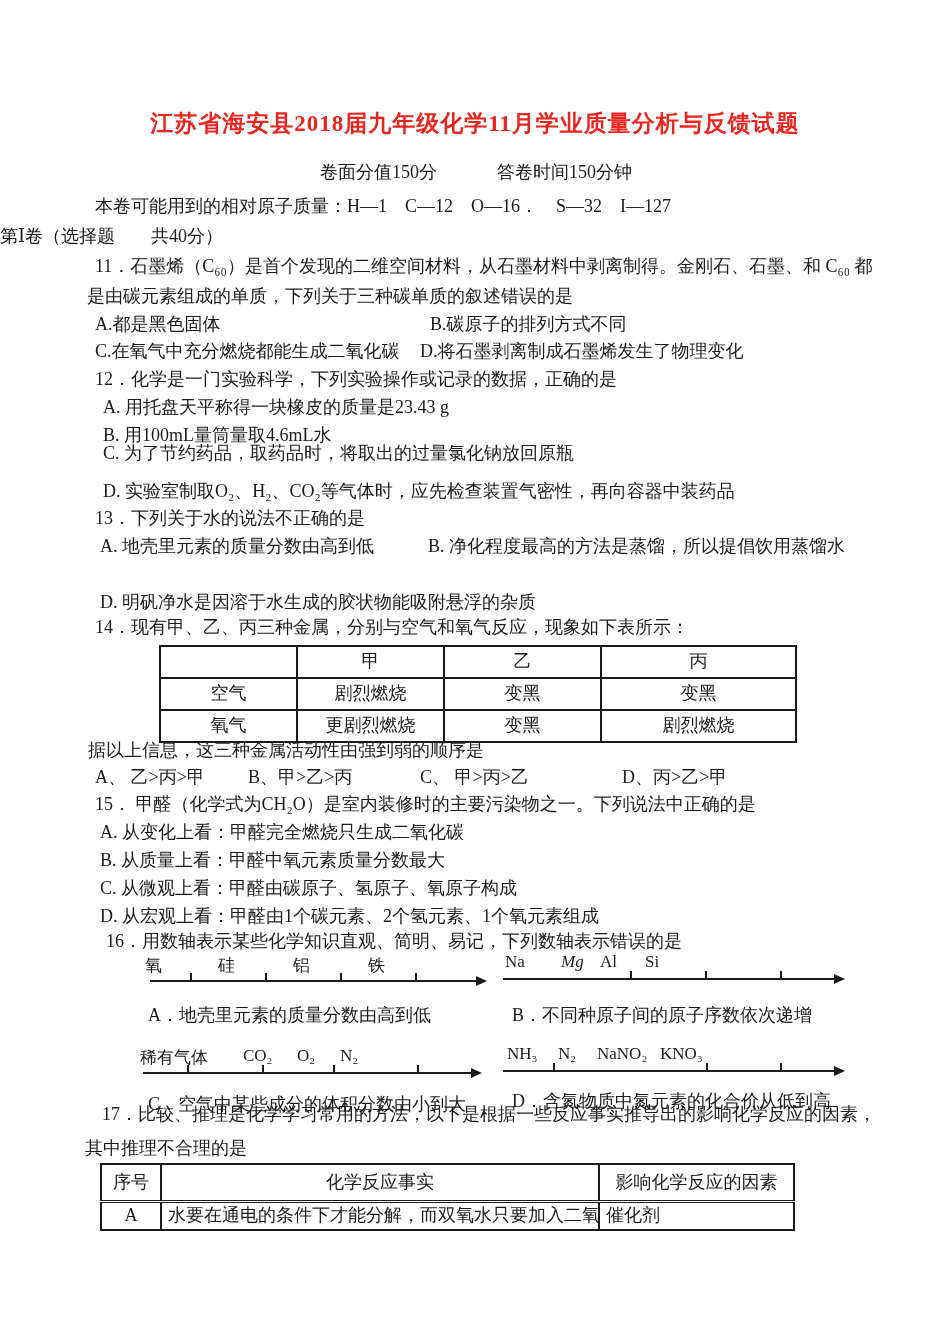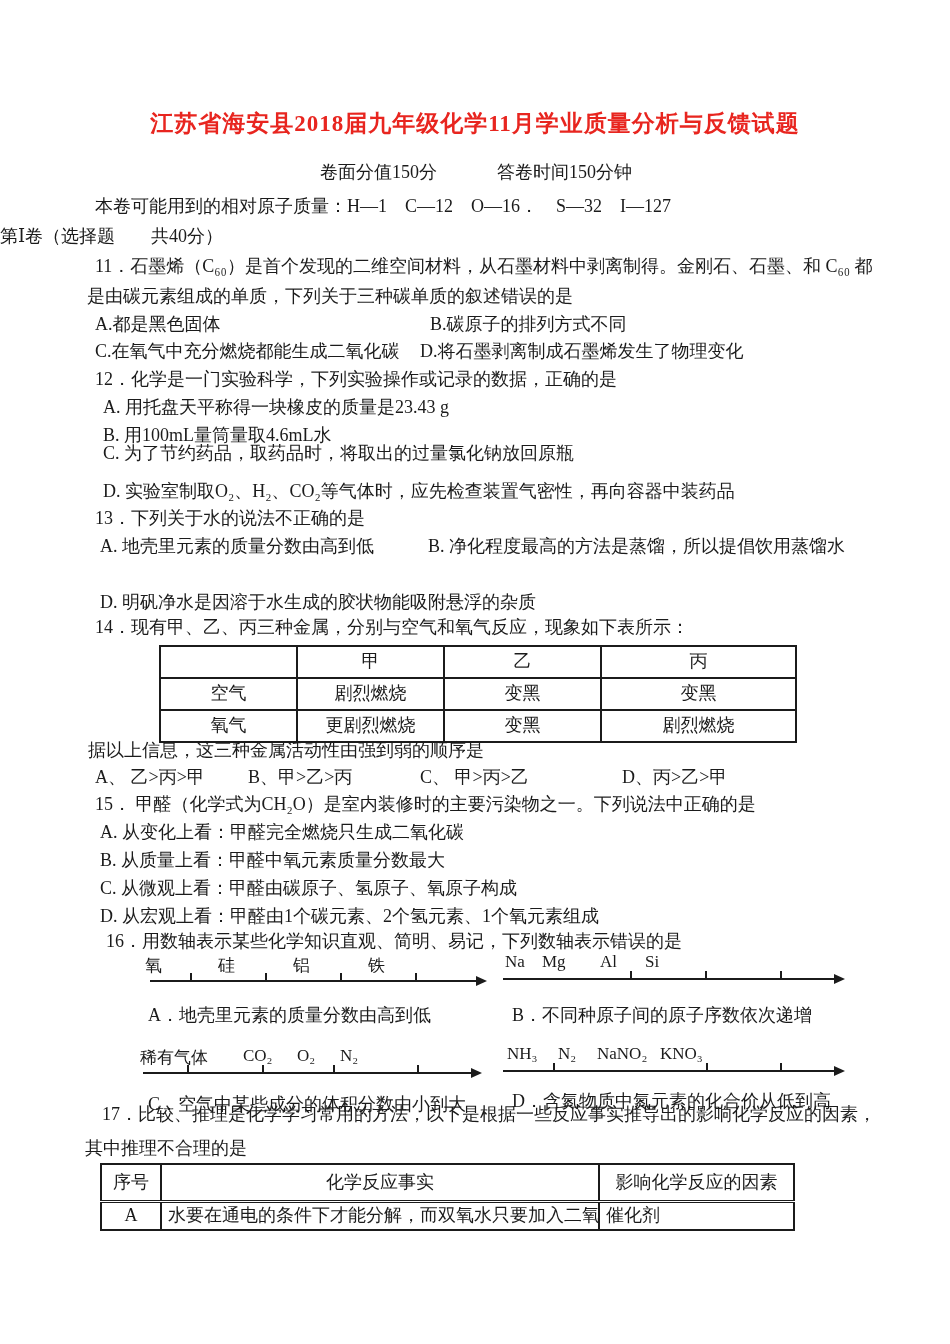--- a/index.html
+++ b/index.html
@@ -124,21 +124,21 @@
     <div class="line" style="left:10px;top:30px;width:330px;"></div>
     <div class="tick" style="left:50px;top:23px;"></div>
     <div class="tick" style="left:125px;top:23px;"></div>
     <div class="tick" style="left:200px;top:23px;"></div>
     <div class="tick" style="left:275px;top:23px;"></div>
     <div class="ah" style="left:336px;top:26px;"></div>
   </div>
 
   <div class="axis" style="left:500px;top:948px;width:350px;">
     <span class="lbl" style="left:5px;">Na</span>
-    <span class="lbl" style="left:42px;">Mg</span>
+    <span class="lbl" style="left:61px;font-style:italic;">Mg</span>
     <span class="lbl" style="left:100px;">Al</span>
     <span class="lbl" style="left:145px;">Si</span>
     <div class="line" style="left:3px;top:30px;width:335px;"></div>
     <div class="tick" style="left:130px;top:23px;"></div>
     <div class="tick" style="left:205px;top:23px;"></div>
     <div class="tick" style="left:280px;top:23px;"></div>
     <div class="ah" style="left:334px;top:26px;"></div>
   </div>
 
   <div class="abs" style="left:512px;top:1005px;">B．不同种原子间的原子序数依次递增</div>

